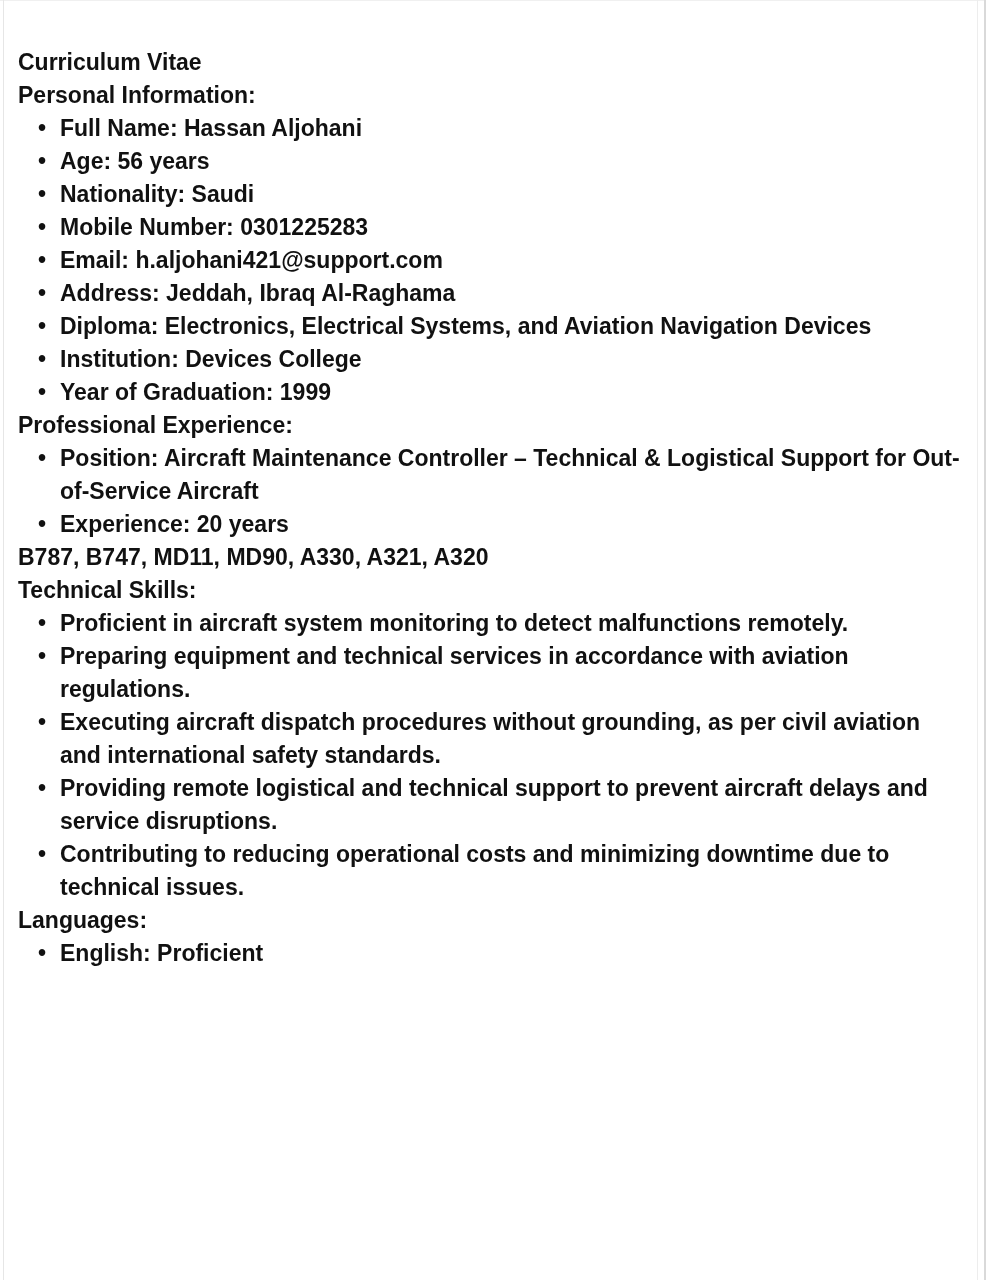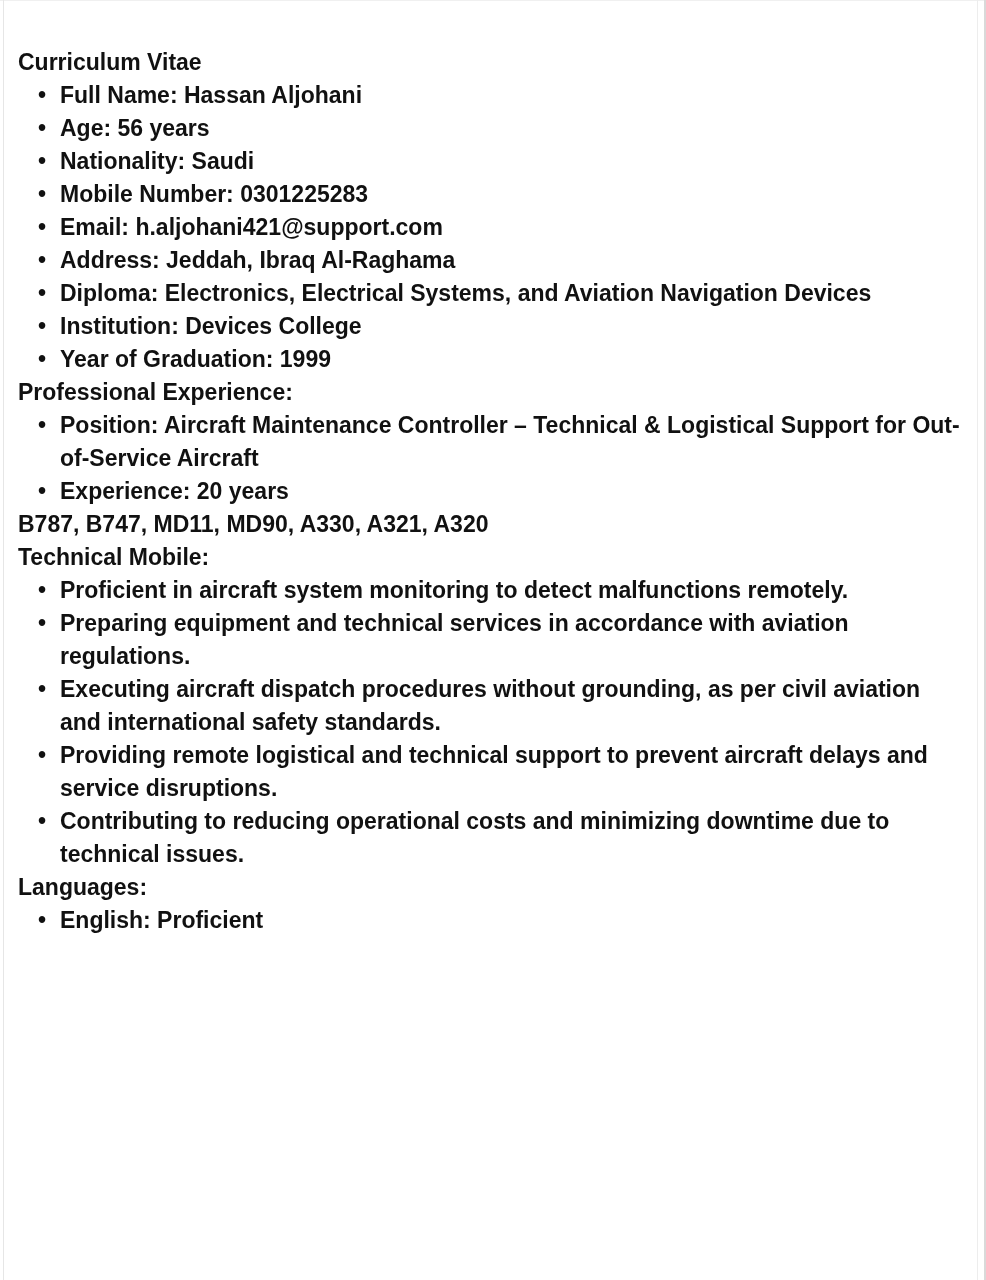--- a/index.html
+++ b/index.html
@@ -81,20 +81,21 @@
 <div class="page">
   <div class="edge-top"></div>
   <div class="edge-left"></div>
   <div class="edge-right"></div>
   <div class="edge-right-strip"></div>
 
   <div class="content">
 
     <div class="title">Curriculum Vitae</div>
 
+    <div class="heading">Personal Information:</div>
     <div class="bullet-row">
       <span class="marker">•</span>
       <span class="bullet-text">Full Name: Hassan Aljohani</span>
     </div>
     <div class="bullet-row">
       <span class="marker">•</span>
       <span class="bullet-text">Age: 56 years</span>
     </div>
     <div class="bullet-row">
       <span class="marker">•</span>
@@ -131,21 +132,21 @@
       <span class="marker">•</span>
       <span class="bullet-text">Position: Aircraft Maintenance Controller – Technical &amp; Logistical Support for Out-of-Service Aircraft</span>
     </div>
     <div class="bullet-row">
       <span class="marker">•</span>
       <span class="bullet-text">Experience: 20 years</span>
     </div>
 
     <div class="para">B787, B747, MD11, MD90, A330, A321, A320</div>
 
-    <div class="heading">Technical Mobile:</div>
+    <div class="heading">Technical Skills:</div>
     <div class="bullet-row">
       <span class="marker">•</span>
       <span class="bullet-text">Proficient in aircraft system monitoring to detect malfunctions remotely.</span>
     </div>
     <div class="bullet-row">
       <span class="marker">•</span>
       <span class="bullet-text">Preparing equipment and technical services in accordance with aviation regulations.</span>
     </div>
     <div class="bullet-row">
       <span class="marker">•</span>

